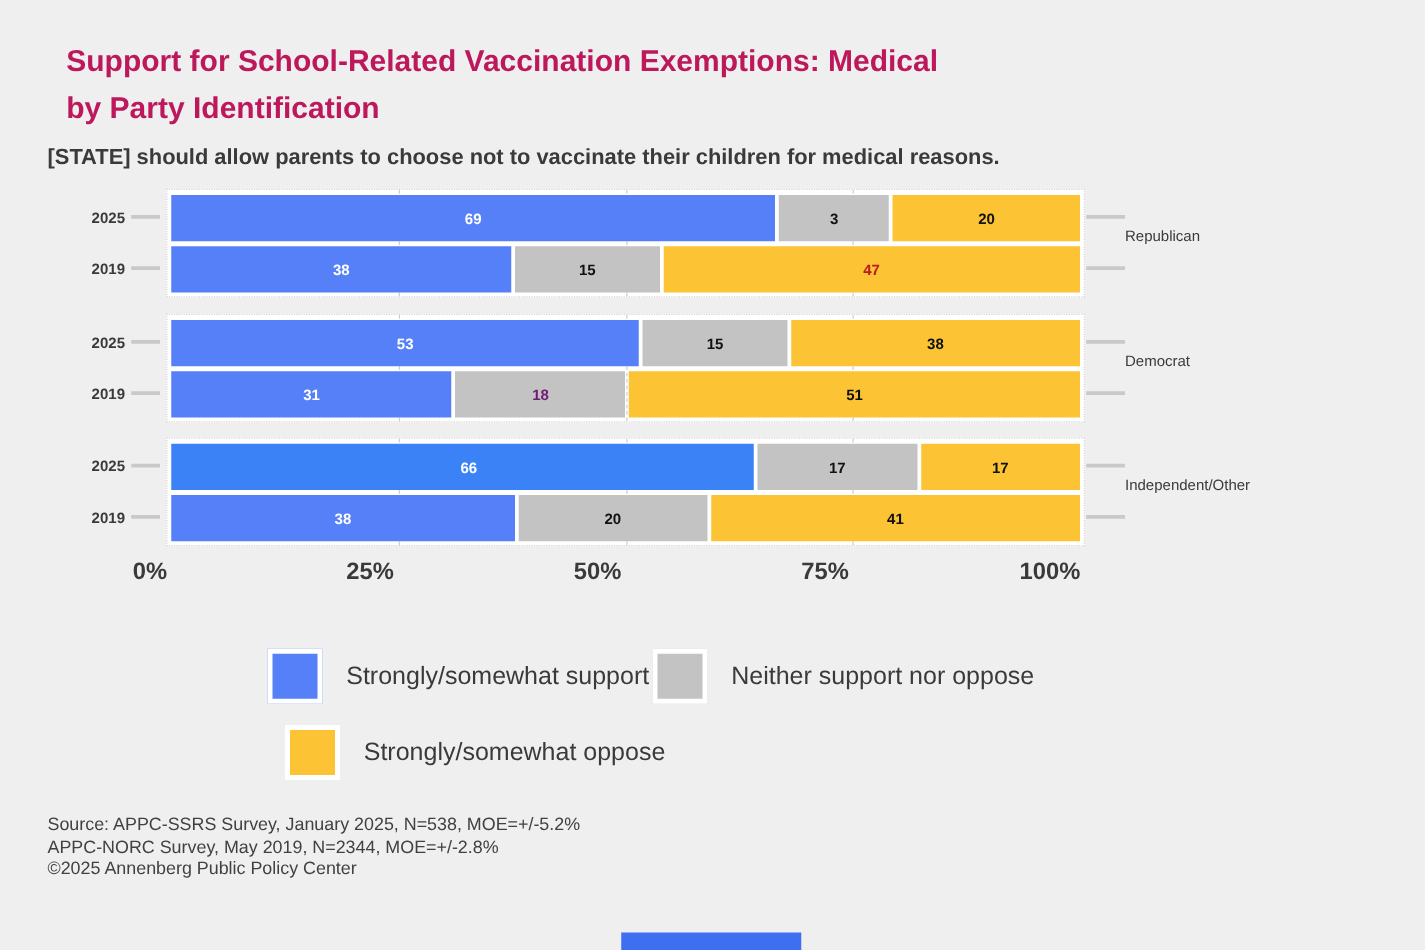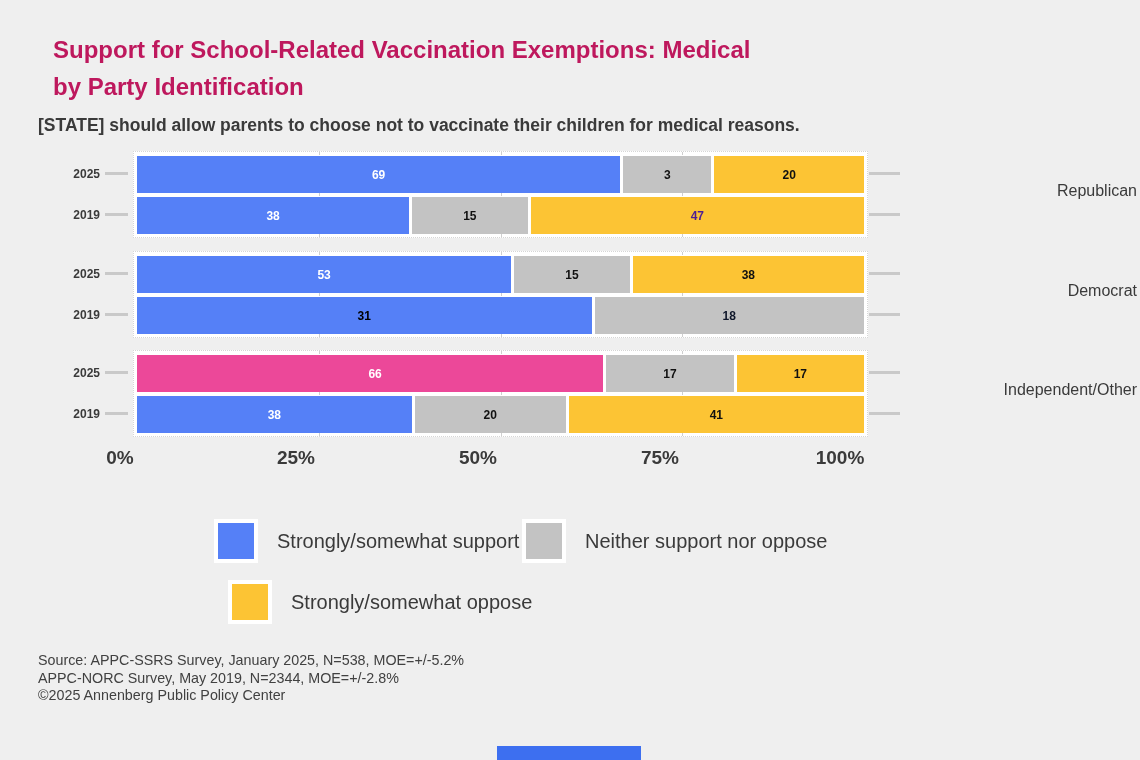--- a/index.html
+++ b/index.html
@@ -14,21 +14,21 @@
   #title{left:53px;top:31px;font-size:24px;font-weight:700;line-height:37px;color:#be185d;}
   #subtitle{left:38px;top:115px;font-size:17.5px;color:#3a3a3a;font-weight:bold;}
   
   .group{position:absolute;left:0;width:1140px;height:87px;}
   .panel{position:absolute;left:133px;top:0;width:735px;height:87px;background:#ffffff;border:1px dotted #d6d6d6;box-sizing:border-box;}
   .gridline{position:absolute;top:0;bottom:0;width:0;border-left:1px dashed #cfcfcf;}
   .bar-row{position:absolute;left:3px;width:727px;height:37px;display:flex;gap:3px;}
   .seg{display:flex;align-items:center;justify-content:center;font-size:12px;font-weight:700;min-width:0;overflow:hidden;}
   .year{position:absolute;left:0;width:100px;text-align:right;font-size:12px;font-weight:700;line-height:24px;color:#3a3a3a;}
   .tick{position:absolute;height:3px;background:#c9c9c9;}
-  .glabel{position:absolute;left:900px;width:237px;text-align:right;font-size:16px;color:#3a3a3a;}
+  .glabel{position:absolute;left:900px;width:237px;text-align:left;font-size:12px;color:#3a3a3a;}
   .xtick{position:absolute;top:447px;transform:translateX(-50%);font-size:19px;font-weight:700;color:#3a3a3a;white-space:nowrap;}
   
   .legend-item{position:absolute;height:44px;display:flex;align-items:center;}
   .swatch{width:36px;height:36px;border:4px solid #ffffff;margin-right:19px;flex:none;}
   .legend-label{font-size:20px;color:#3a3a3a;white-space:nowrap;}
   
   #footer{left:38px;top:652px;font-size:14.3px;line-height:17.6px;color:#414141;}
   
   #bottom-bar{left:497px;top:746px;width:144px;height:14px;}
 </style>
@@ -48,21 +48,21 @@
         <div class="gridline" style="left: 366.5px;"></div>
         <div class="gridline" style="left: 548.25px;"></div>
         <div class="bar-row" style="top: 4px;">
           <div class="seg" style="flex-grow: 69; background: rgb(85, 128, 247); color: rgb(255, 255, 255);">69</div>
           <div class="seg" style="flex-grow: 12; background: rgb(195, 195, 195); color: rgb(17, 17, 17);">3</div>
           <div class="seg" style="flex-grow: 20; background: rgb(252, 196, 52); color: rgb(17, 17, 17);">20</div>
         </div>
         <div class="bar-row" style="top: 45px;">
           <div class="seg" style="flex-grow: 38; background: rgb(85, 128, 247); color: rgb(255, 255, 255);">38</div>
           <div class="seg" style="flex-grow: 15; background: rgb(195, 195, 195); color: rgb(17, 17, 17);">15</div>
-          <div class="seg" style="flex-grow: 47; background: rgb(252, 196, 52); color: #4c1d95;">47</div>
+          <div class="seg" style="flex-grow: 47; background: rgb(252, 196, 52); color: #b91c1c;">47</div>
         </div>
       </div>
       <div class="year" style="top: 11px;">2025</div>
       <div class="tick" style="left: 105px; width: 23px; top: 21px;"></div>
       <div class="tick" style="left: 869px; width: 31px; top: 21px;"></div>
       <div class="year" style="top: 52px;">2019</div>
       <div class="tick" style="left: 105px; width: 23px; top: 62px;"></div>
       <div class="tick" style="left: 869px; width: 31px; top: 62px;"></div>
       <div class="glabel" style="top: 31px;">Republican</div>
     </div>
@@ -70,39 +70,40 @@
       <div class="panel">
         <div class="gridline" style="left: 184.75px;"></div>
         <div class="gridline" style="left: 366.5px;"></div>
         <div class="gridline" style="left: 548.25px;"></div>
         <div class="bar-row" style="top: 4px;">
           <div class="seg" style="flex-grow: 53; background: rgb(85, 128, 247); color: rgb(255, 255, 255);">53</div>
           <div class="seg" style="flex-grow: 15; background: rgb(195, 195, 195); color: rgb(17, 17, 17);">15</div>
           <div class="seg" style="flex-grow: 32; background: rgb(252, 196, 52); color: rgb(17, 17, 17);">38</div>
         </div>
         <div class="bar-row" style="top: 45px;">
-          <div class="seg" style="flex-grow: 31; background: rgb(85, 128, 247); color: #000000; text-align: right;">31</div>
-          <div class="seg" style="flex-grow: 18; background: rgb(195, 195, 195); color: #0f172a;">18</div>
+          <div class="seg" style="flex-grow: 31; background: rgb(85, 128, 247); color: #ffffff; text-align: right;">31</div>
+          <div class="seg" style="flex-grow: 18; background: rgb(195, 195, 195); color: #701a75;">18</div>
+          <div class="seg" style="flex-grow: 51; background: rgb(252, 196, 52); color: rgb(17, 17, 17);">51</div>
         </div>
       </div>
       <div class="year" style="top: 11px;">2025</div>
       <div class="tick" style="left: 105px; width: 23px; top: 21px;"></div>
       <div class="tick" style="left: 869px; width: 31px; top: 21px;"></div>
       <div class="year" style="top: 52px;">2019</div>
       <div class="tick" style="left: 105px; width: 23px; top: 62px;"></div>
       <div class="tick" style="left: 869px; width: 31px; top: 62px;"></div>
       <div class="glabel" style="top: 31px;">Democrat</div>
     </div>
     <div class="group" style="top: 350px;">
       <div class="panel">
         <div class="gridline" style="left: 184.75px;"></div>
         <div class="gridline" style="left: 366.5px;"></div>
         <div class="gridline" style="left: 548.25px;"></div>
         <div class="bar-row" style="top: 4px;">
-          <div class="seg" style="flex-grow: 66; background: #ec4899; color: rgb(255, 255, 255); padding-left: 10px;">66</div>
+          <div class="seg" style="flex-grow: 66; background: #3b82f6; color: rgb(255, 255, 255); padding-left: 10px;">66</div>
           <div class="seg" style="flex-grow: 17; background: rgb(195, 195, 195); color: rgb(17, 17, 17);">17</div>
           <div class="seg" style="flex-grow: 17; background: rgb(252, 196, 52); color: rgb(17, 17, 17);">17</div>
         </div>
         <div class="bar-row" style="top: 45px;">
           <div class="seg" style="flex-grow: 38; background: rgb(85, 128, 247); color: rgb(255, 255, 255);">38</div>
           <div class="seg" style="flex-grow: 20; background: rgb(195, 195, 195); color: rgb(17, 17, 17);">20</div>
           <div class="seg" style="flex-grow: 41; background: rgb(252, 196, 52); color: rgb(17, 17, 17);">41</div>
         </div>
       </div>
       <div class="year" style="top: 11px;">2025</div>

